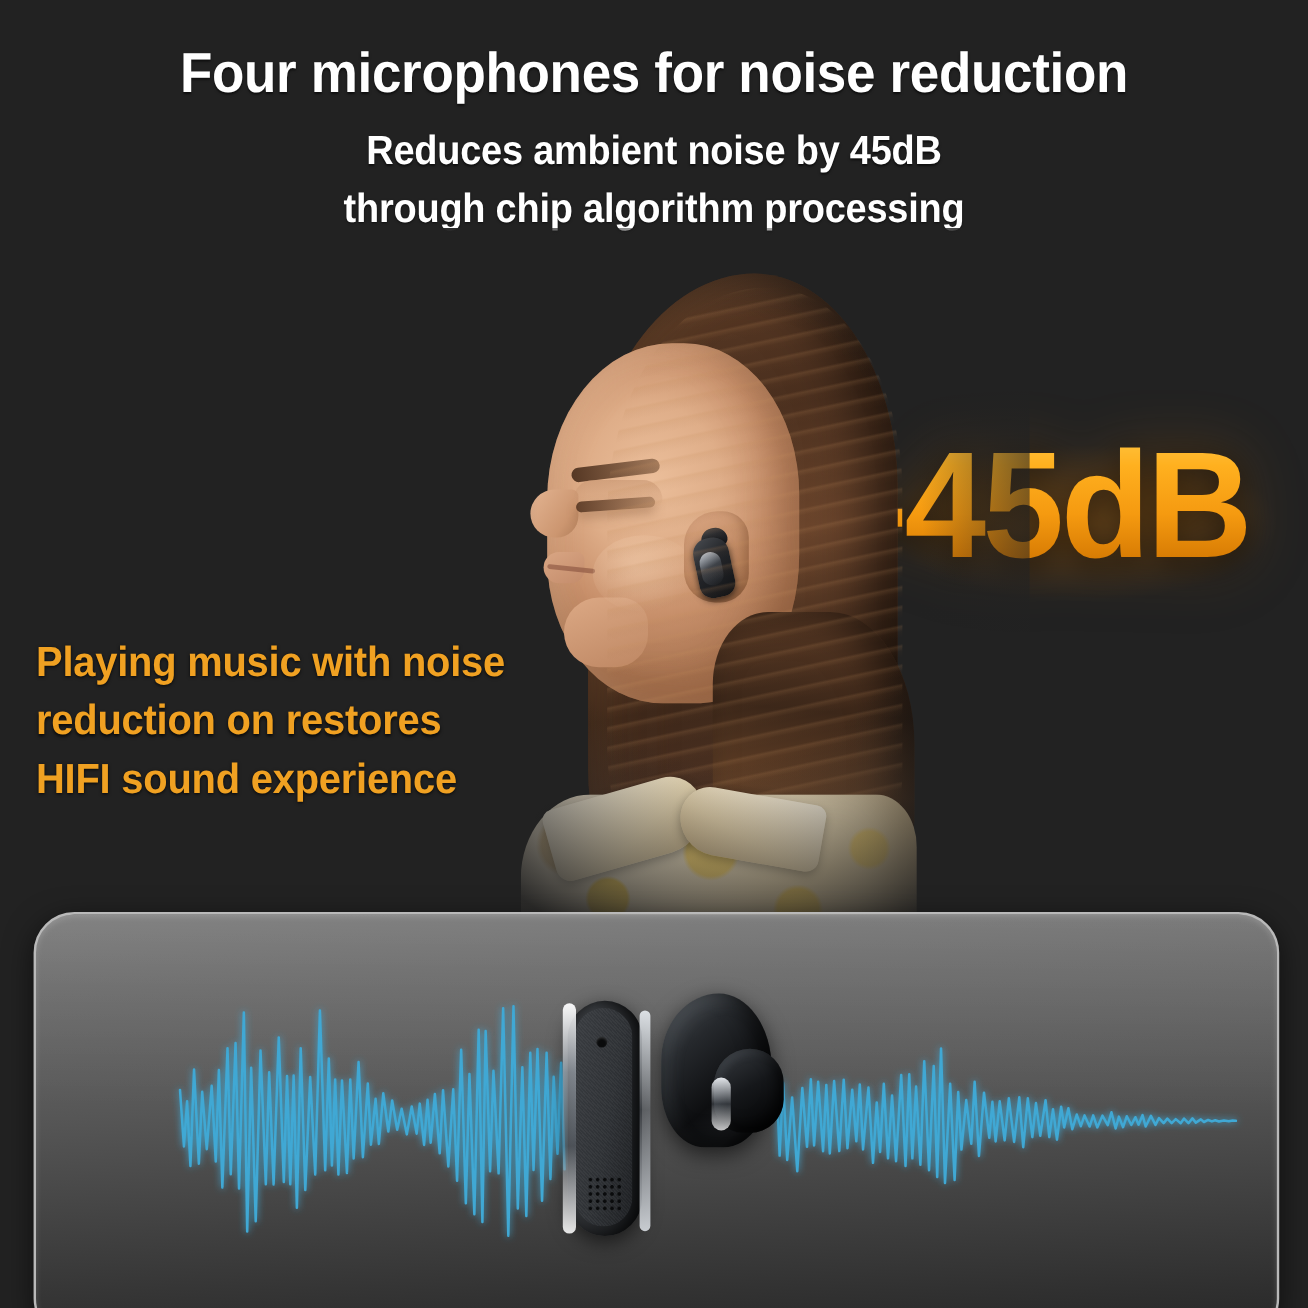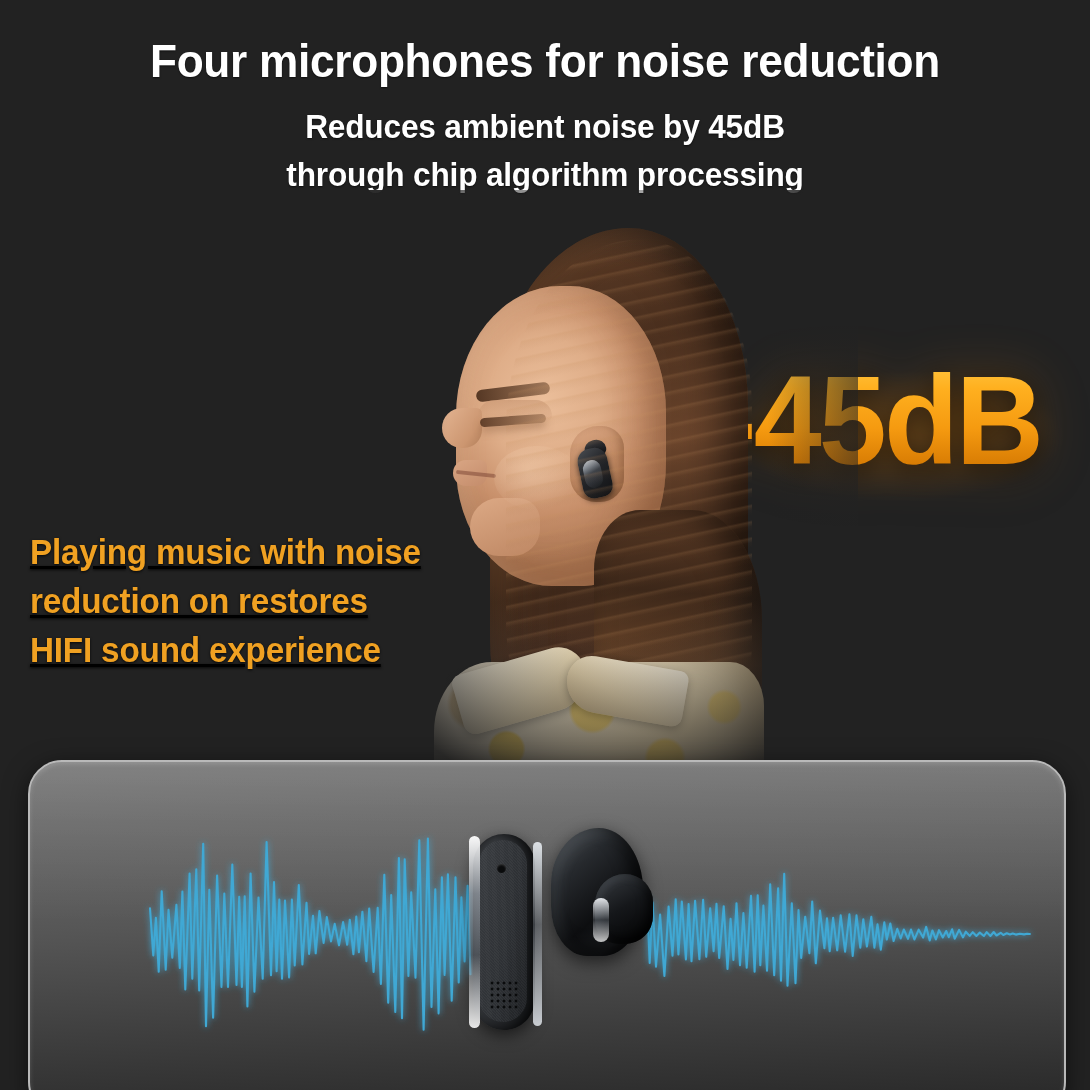--- a/index.html
+++ b/index.html
@@ -88,21 +88,20 @@
     z-index: 2;
     pointer-events: none;
   }
 
   
   .orange-block {
     position: absolute;
     top: 527px;
     left: 30px;
     z-index: 6;
-    text-decoration: underline;
   }
   .orange-line {
     color: #F0A122;
     font-size: 35px;
     font-weight: 700;
     line-height: 49px;
     letter-spacing: -0.2px;
     transform: scaleX(0.95);
     transform-origin: left center;
     white-space: nowrap;

